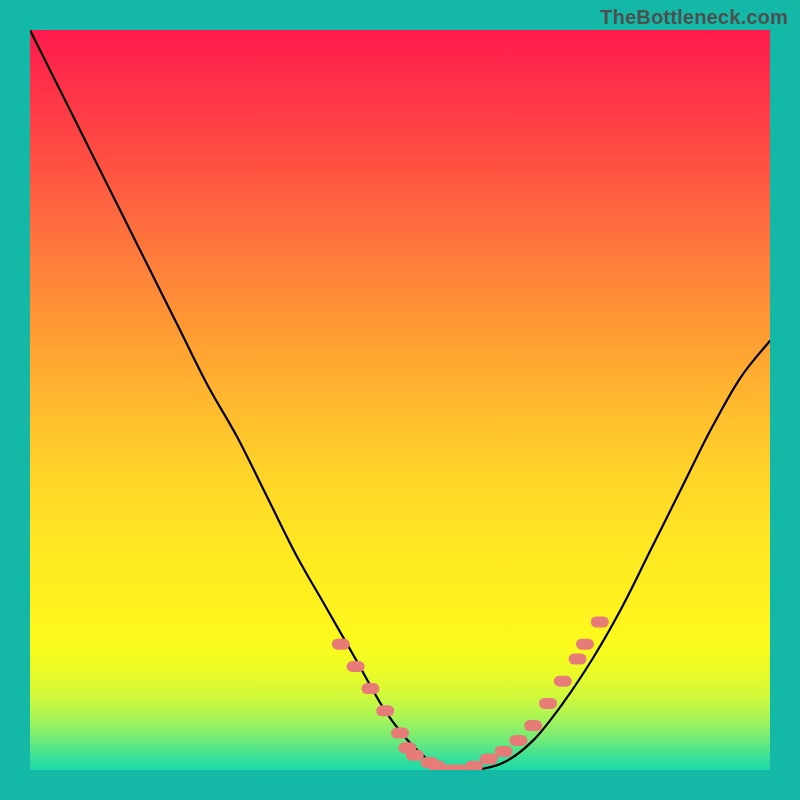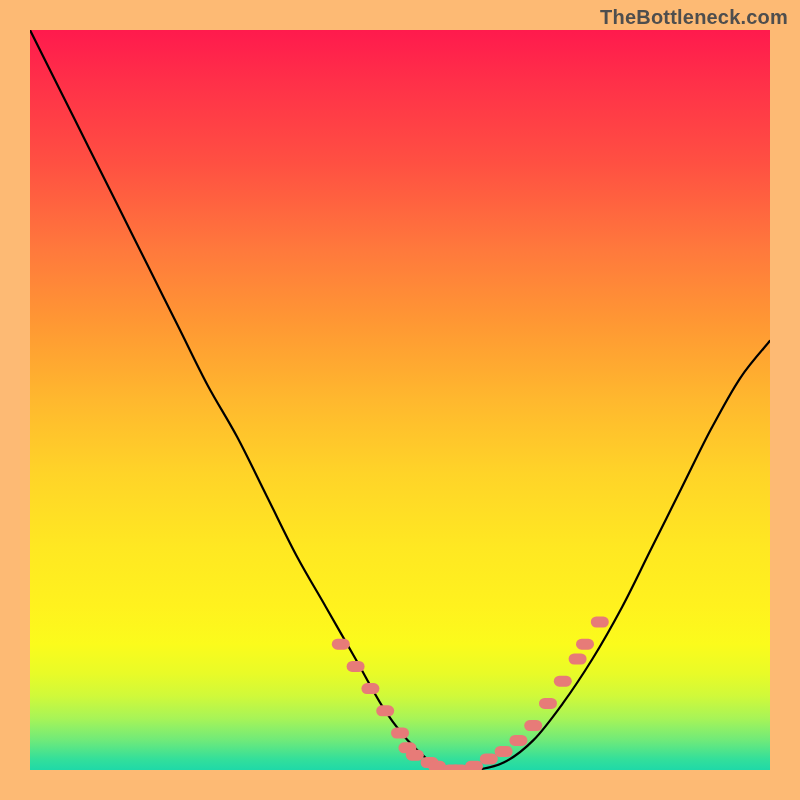--- a/index.html
+++ b/index.html
@@ -8,21 +8,21 @@
     width: 800px;
     height: 800px;
     background: #000;
     overflow: hidden;
     font-family: Arial, Helvetica, sans-serif;
   }
   .stage {
     position: relative;
     width: 800px;
     height: 800px;
-    background: #fdba74;
+    background: #14b8a6;
   }
   .plot-area {
     position: absolute;
     left: 30px;
     top: 30px;
     width: 740px;
     height: 740px;
     overflow: hidden;
   }
   .gradient {

